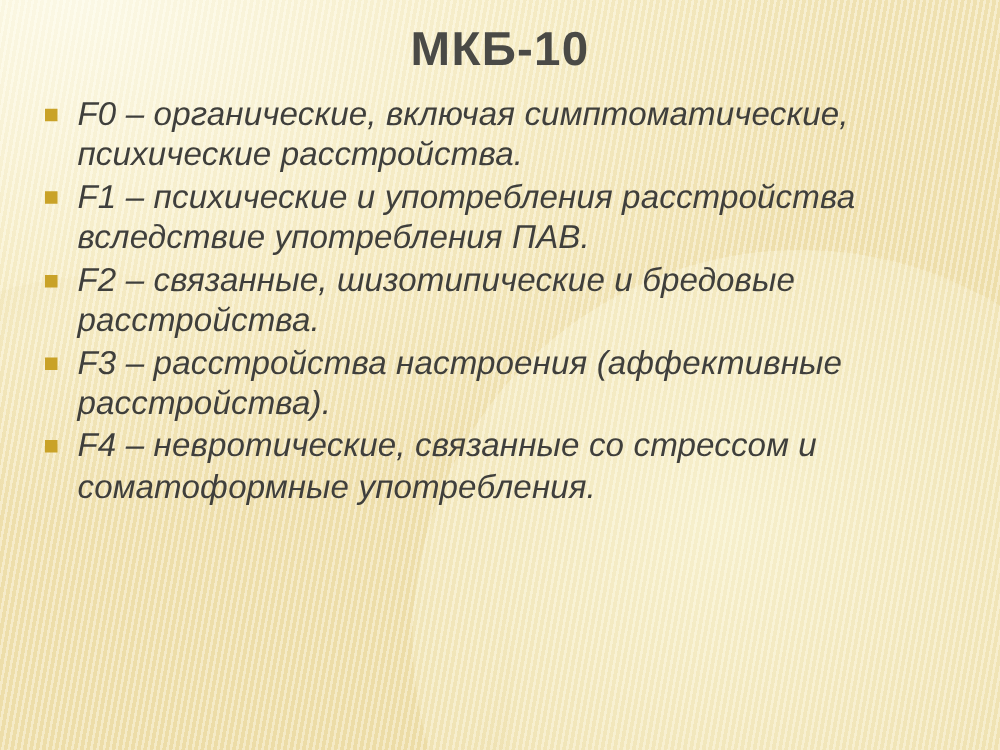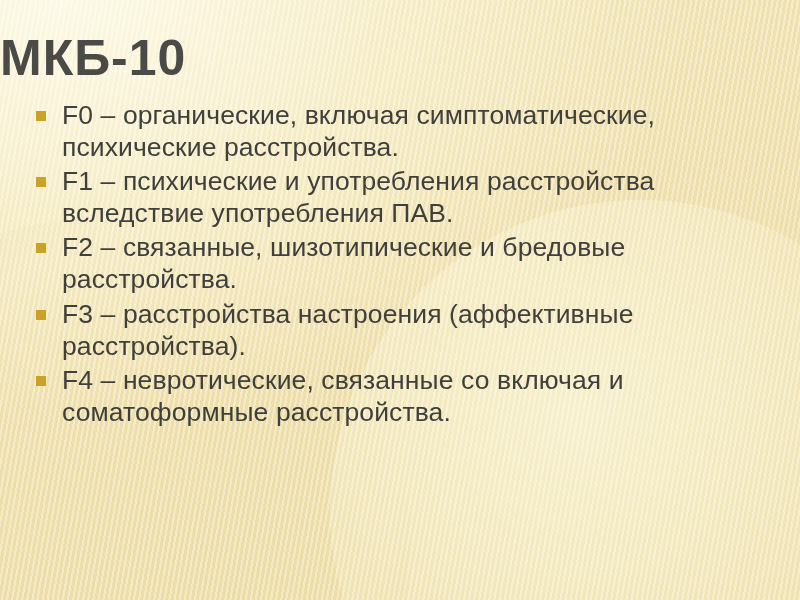--- a/index.html
+++ b/index.html
@@ -50,22 +50,23 @@
     left: -230px;
     bottom: -260px;
     width: 640px;
     height: 640px;
     background: radial-gradient(circle at 60% 40%, rgba(245,232,185,0.0) 45%, rgba(226,206,146,0.35) 72%, rgba(226,206,146,0.0) 85%);
   }
 
   .title {
     position: relative;
     margin: 0;
-    padding-top: 32px;
-    font-size: 50px;
+    padding-top: 21px;
+    text-align: center;
+    font-size: 38px;
     line-height: 1.05;
     font-weight: bold;
     letter-spacing: 1px;
     color: #4a4a46;
     font-family: "Liberation Sans", sans-serif;
   }
 
   .body-list {
     position: relative;
     list-style: none;
@@ -88,20 +89,21 @@
     left: 8px;
     top: 12px;
     width: 10px;
     height: 10px;
     background: #c9a227;
     display: block;
   }
 
   .bullet-text {
     display: block;
+    font-style: italic;
   }
 </style>
 </head>
 <body>
 
 <div class="slide">
 
   <div class="sheen sheen-a"></div>
   <div class="sheen sheen-b"></div>
 
@@ -124,18 +126,18 @@
       <span class="bullet-text">F2 – связанные, шизотипические и бредовые расстройства.</span>
     </li>
 
     <li class="bullet-item">
       <span class="bullet-marker"></span>
       <span class="bullet-text">F3 – расстройства настроения (аффективные расстройства).</span>
     </li>
 
     <li class="bullet-item">
       <span class="bullet-marker"></span>
-      <span class="bullet-text">F4 – невротические, связанные со включая и соматоформные расстройства.</span>
+      <span class="bullet-text">F4 – невротические, связанные со стрессом и соматоформные употребления.</span>
     </li>
 
   </ul>
 
 </div>
 
 </body></html>

